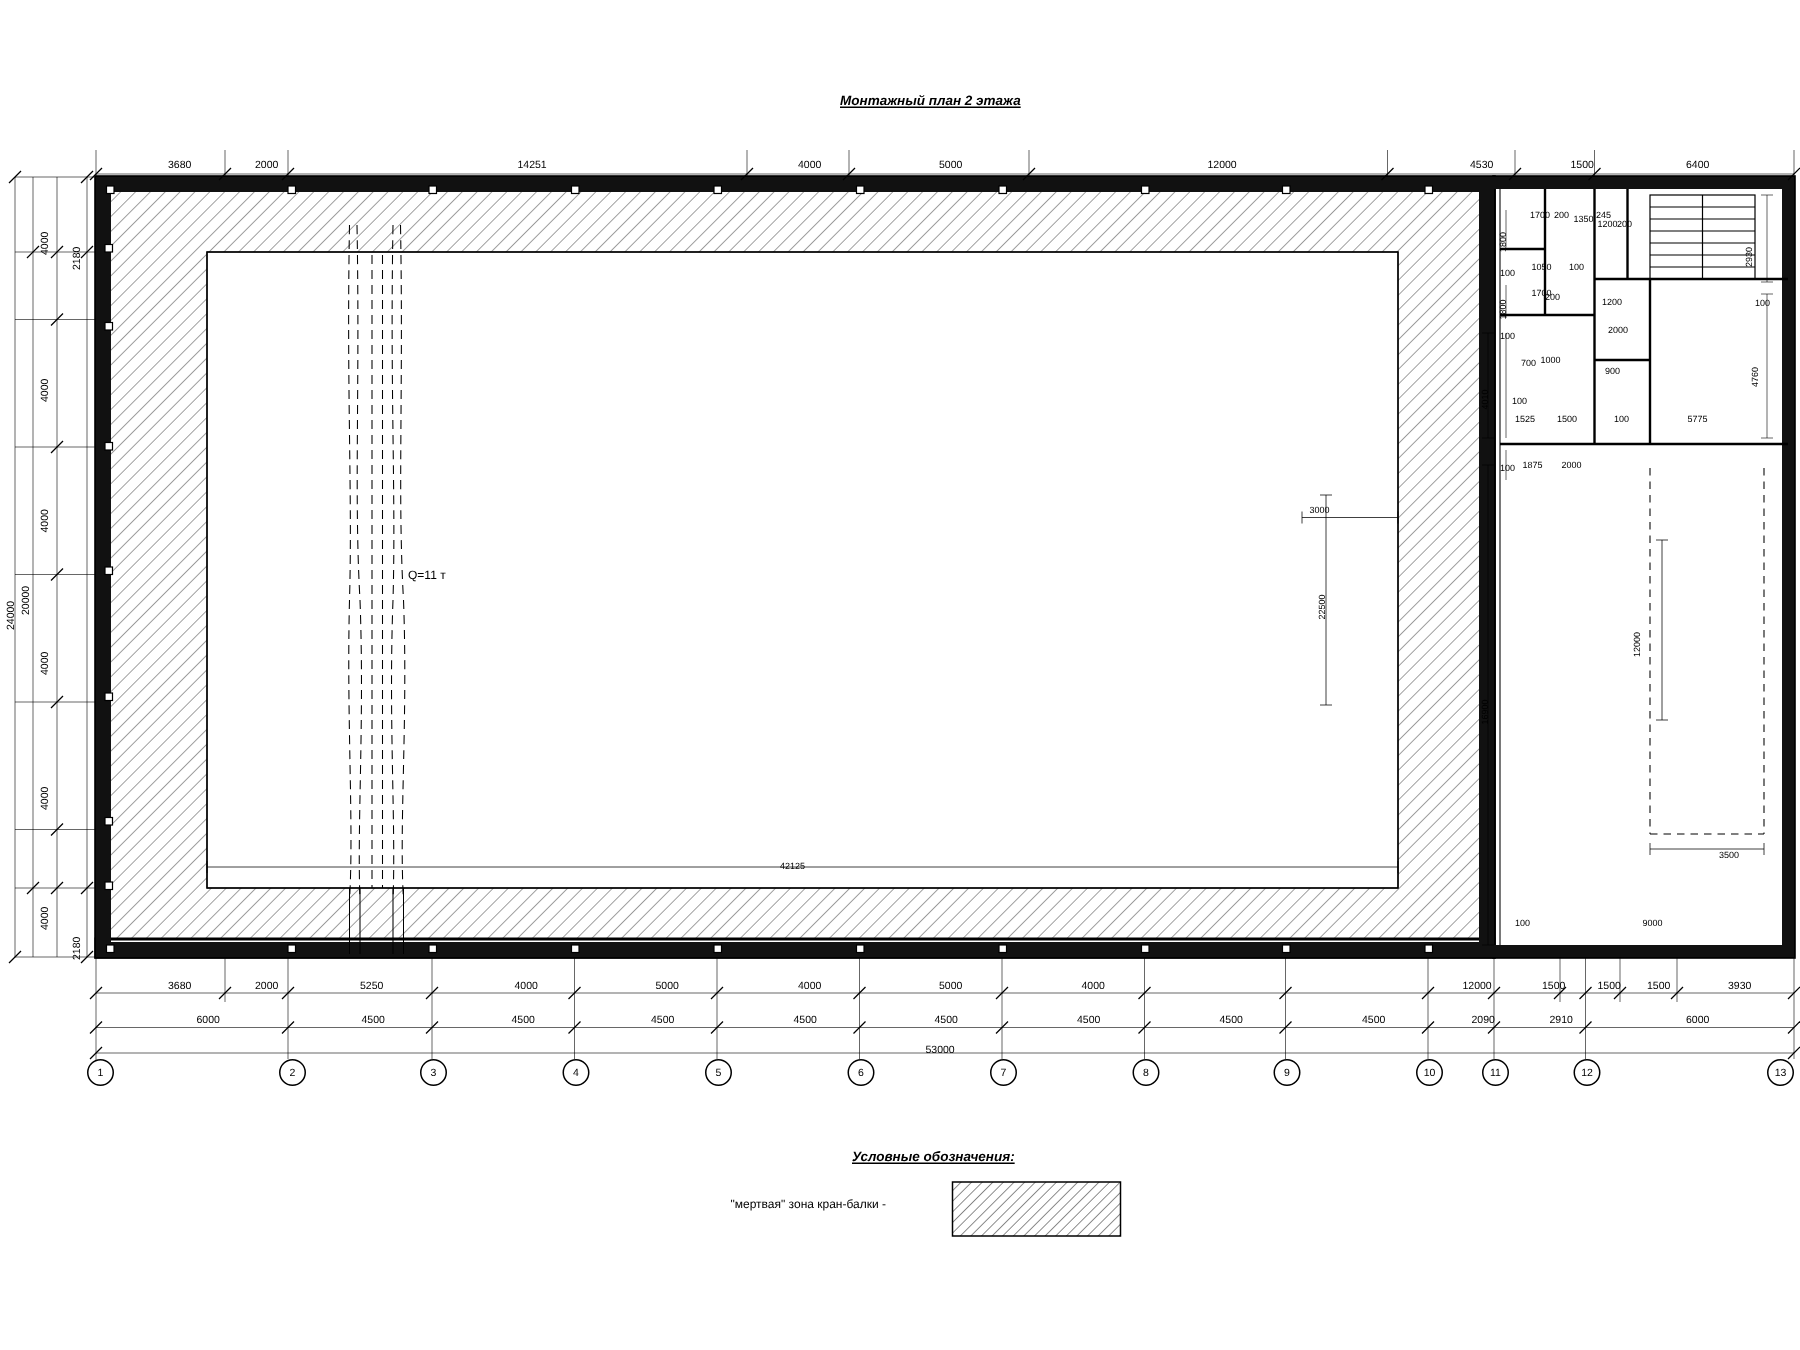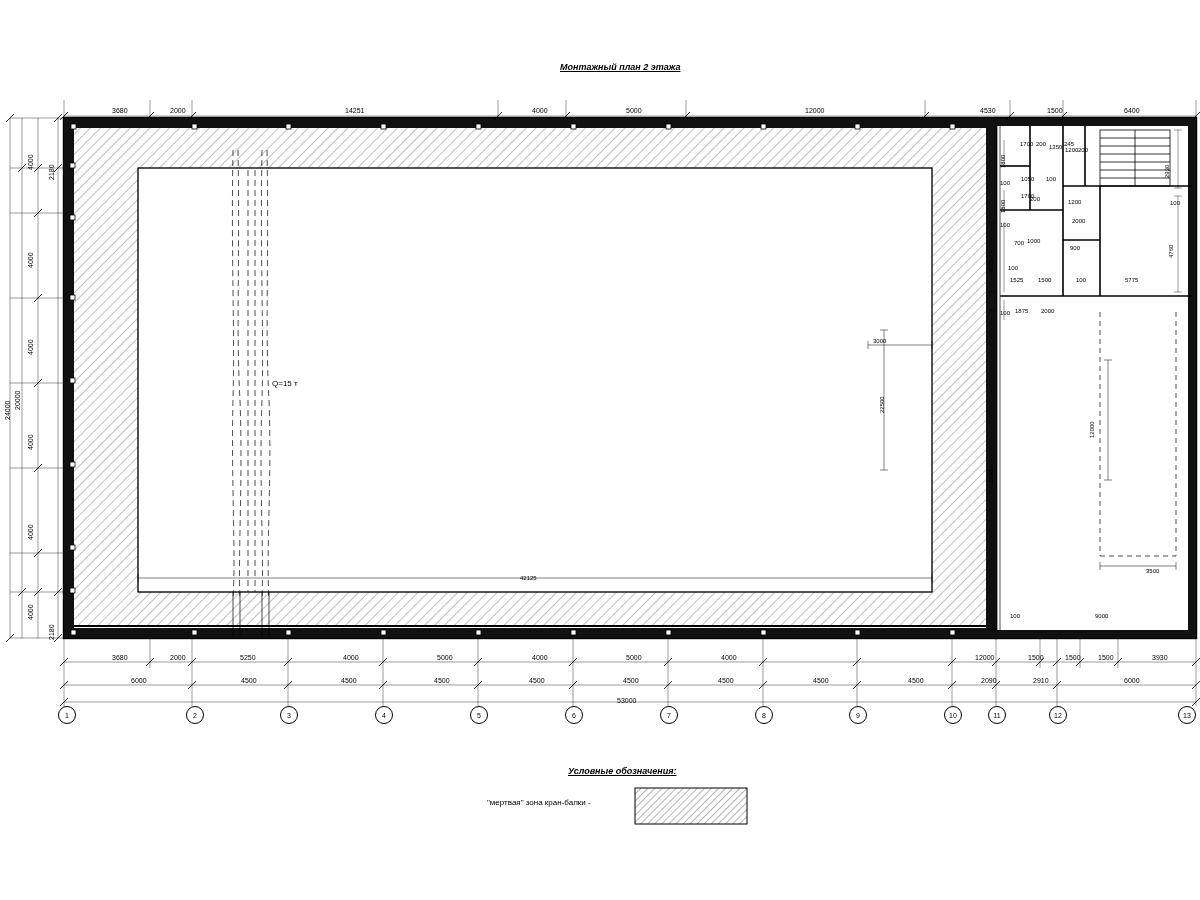--- a/index.html
+++ b/index.html
@@ -310,21 +310,21 @@
     </g>
 
     <g>
       <rect x="635" y="788" width="112" height="36" fill="url(#hatch2)" stroke="#000" stroke-width="1"></rect>
     </g>
 
   </svg>
 
   <div class="title" style="left:560px;top:62px;">Монтажный план 2 этажа</div>
 
-  <div class="txt" style="left:272px;top:380px;font-size:8px;">Q=15 т</div>
+  <div class="txt" style="left:272px;top:380px;font-size:8px;">Q=11 т</div>
 
   <div id="dims">
       <div class="txt" style="left: 112px; top: 107px;">3680</div>
       <div class="txt" style="left: 170px; top: 107px;">2000</div>
       <div class="txt" style="left: 345px; top: 107px;">14251</div>
       <div class="txt" style="left: 532px; top: 107px;">4000</div>
       <div class="txt" style="left: 626px; top: 107px;">5000</div>
       <div class="txt" style="left: 805px; top: 107px;">12000</div>
       <div class="txt" style="left: 980px; top: 107px;">4530</div>
       <div class="txt" style="left: 1047px; top: 107px;">1500</div>

